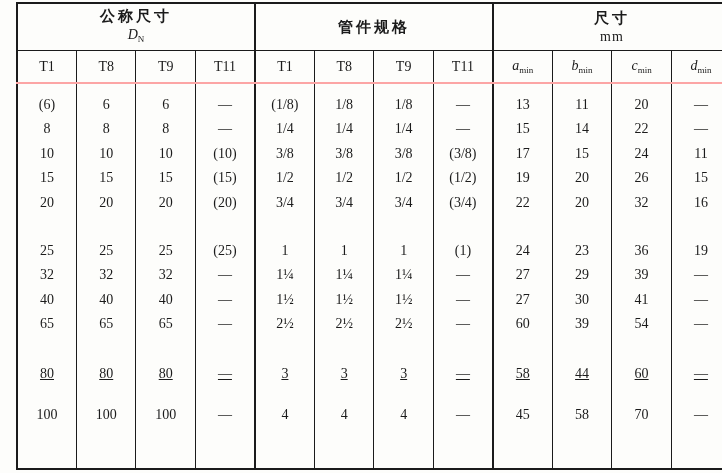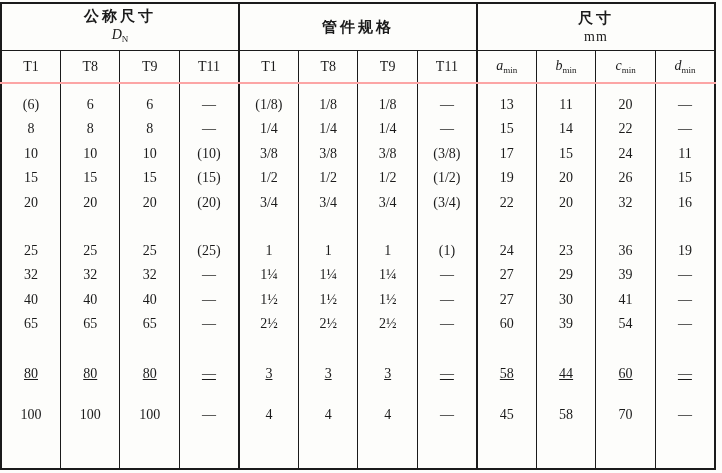--- a/index.html
+++ b/index.html
@@ -9,21 +9,21 @@
     width: 722px;
     height: 473px;
     overflow: hidden;
     font-family: "Liberation Serif", "DejaVu Serif", serif;
     color: #1b1b1b;
   }
   .page {
     box-sizing: border-box;
     width: 722px;
     height: 473px;
-    padding: 2px 0;
+    padding: 2px 16px;
   }
   table.tbl {
     border-collapse: collapse;
     table-layout: fixed;
     width: 716px;
     height: 468px;
     border: 2px solid #1b1b1b;
     background: #fdfdfb;
   }
   col { width: 8.333%; }

